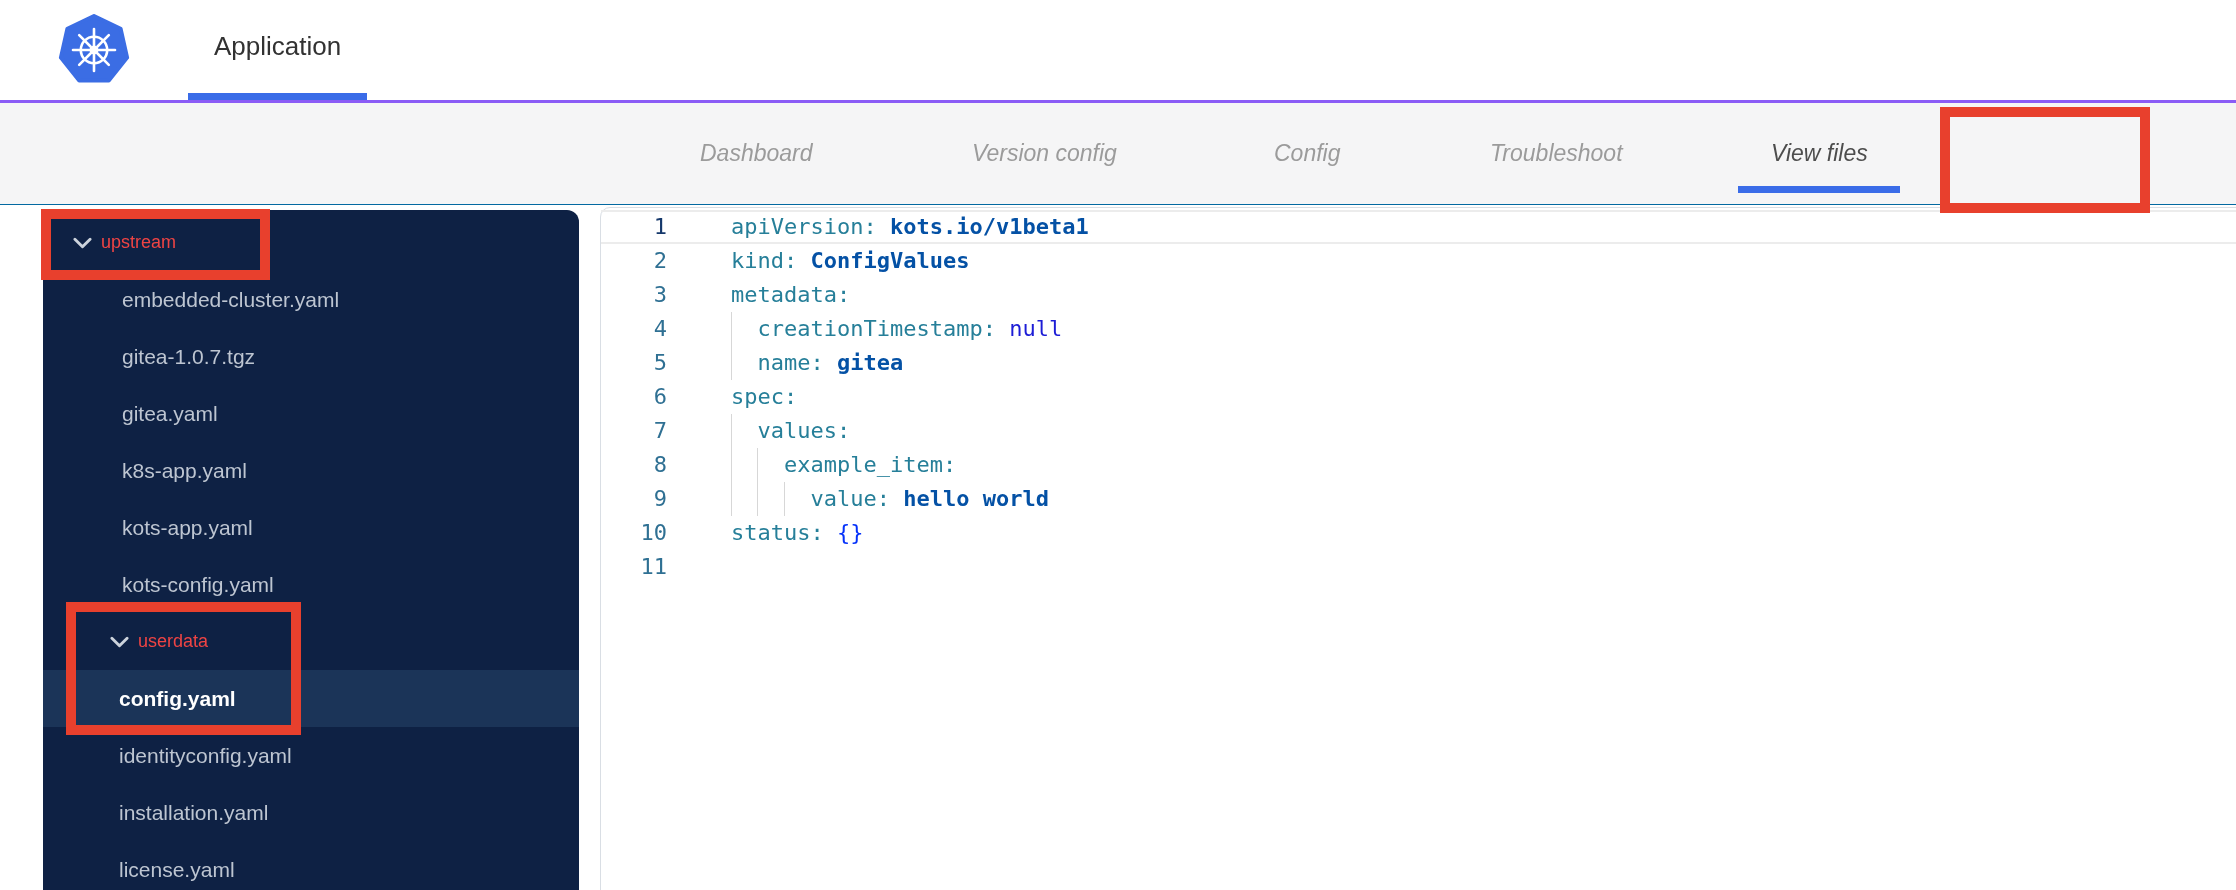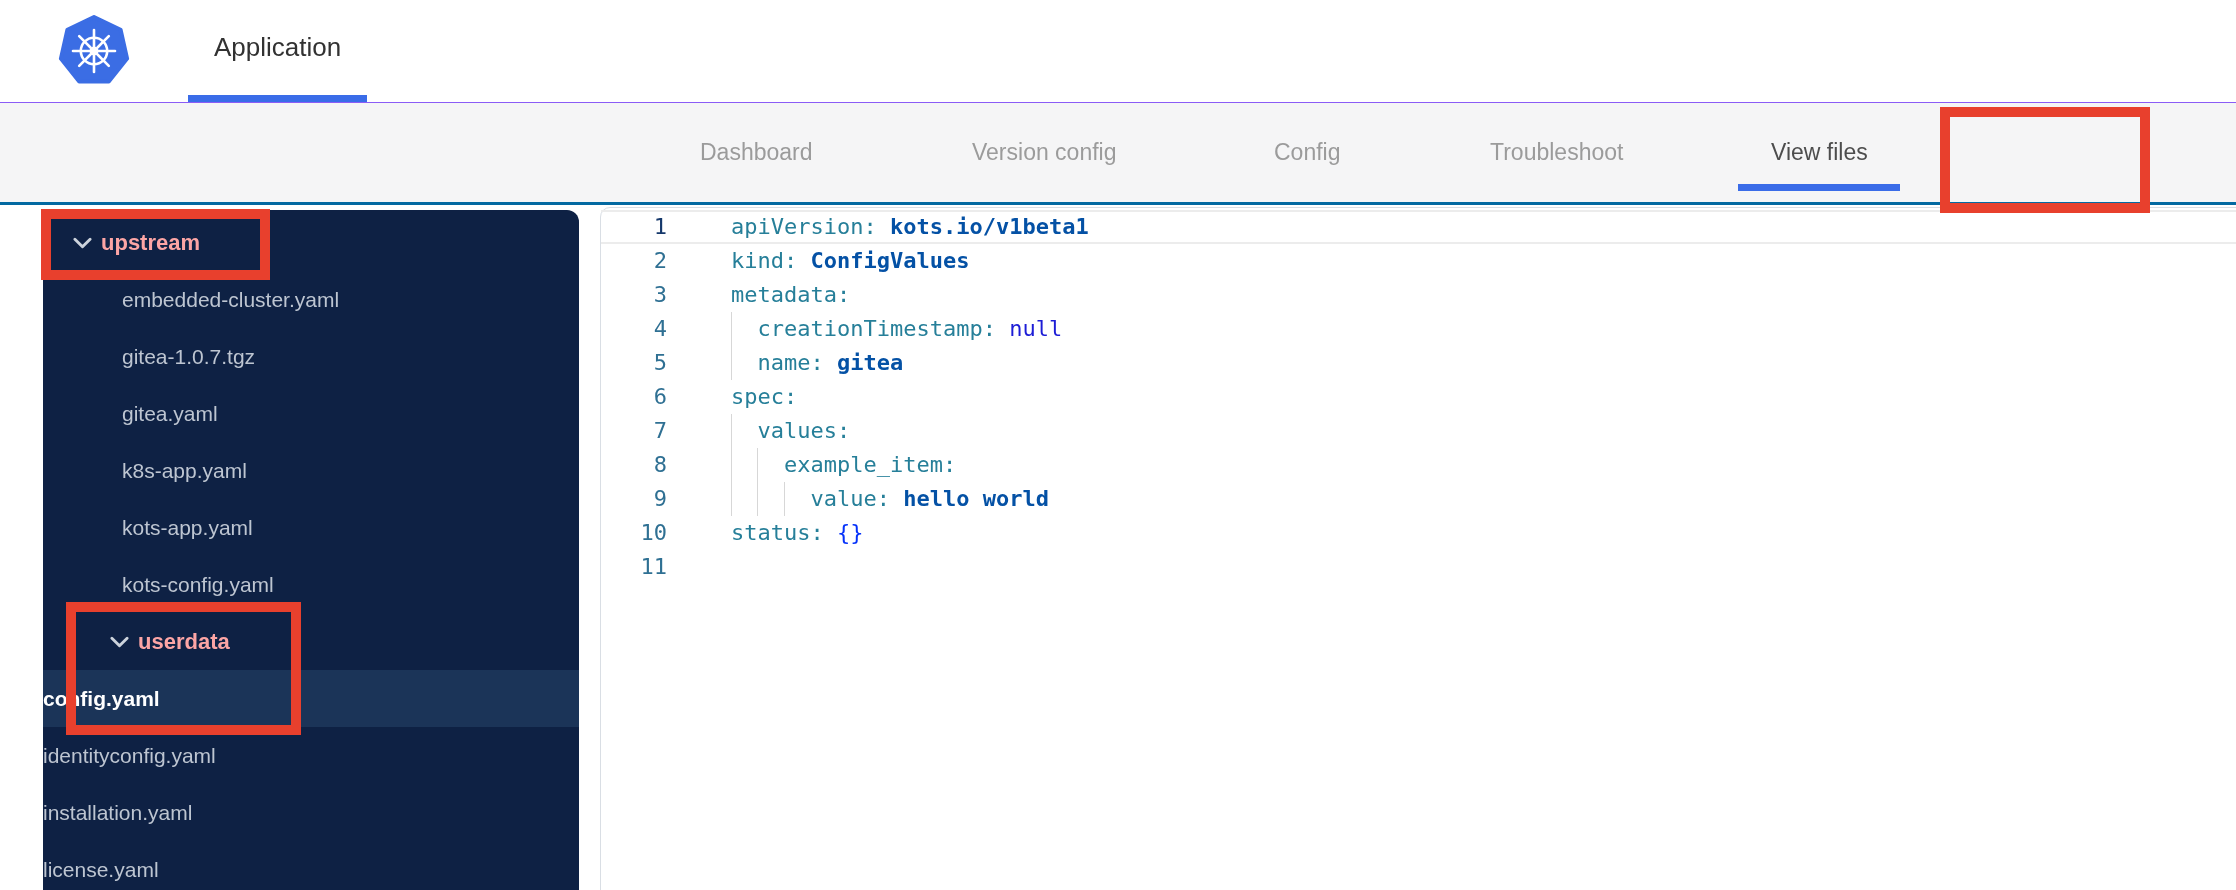--- a/index.html
+++ b/index.html
@@ -7,40 +7,41 @@
   body {
     width: 2236px; height: 890px; overflow: hidden;
     background: #ffffff;
     font-family: "Liberation Sans", sans-serif;
     position: relative;
   }
 
   
   .topnav {
     height: 103px; background: #ffffff;
-    border-bottom: 1px solid #8b5cf6;
+    border-bottom: 3px solid #8b5cf6;
     display: flex; align-items: stretch;
     position: relative;
   }
   .logo-wrap { width: 72px; margin-left: 58px; display: flex; align-items: center; }
   .app-tabs { display: flex; margin-left: 58px; }
   .app-tab {
     display: flex; align-items: center;
     padding: 0 26px; margin-right: 14px;
     font-size: 26px; color: #464646;
     border-bottom: 7px solid transparent;
     cursor: pointer;
   }
   .app-tab.active { color: #323232; border-bottom-color: var(--accent); }
 
   
   .subnav {
     position: relative; height: 102px;
     background: #f5f5f6;
-    border-bottom: 3px solid #0369a1;
+    border-bottom: 1px solid #0369a1;
+    font-style: italic;
   }
   .subnav-tab {
     position: absolute; top: 0; height: 100%;
     display: flex; align-items: center;
     font-size: 23px; color: #9b9b9b; cursor: pointer;
   }
   .subnav-tab:nth-of-type(1) { left: 700px; }
   .subnav-tab:nth-of-type(2) { left: 972px; }
   .subnav-tab:nth-of-type(3) { left: 1274px; }
   .subnav-tab:nth-of-type(4) { left: 1490px; }
@@ -57,26 +58,26 @@
 
   .filetree {
     position: absolute; left: 43px; top: 5px;
     width: 536px; height: 680px;
     background: var(--sidebar-bg);
     border-radius: 12px 12px 0 0;
     padding-top: 4px; overflow: hidden;
   }
   .tree-row { height: 57px; display: flex; align-items: center; cursor: pointer; }
   .tree-row .chev { display: flex; margin-right: 9px; flex: none; }
-  .tree-row.folder { font-weight: 700; color: #fca5a5; font-size: 22px; }
+  .tree-row.folder { font-weight: 400; color: #ef4444; font-size: 18px; }
   .tree-row.folder.lvl0 { padding-left: 30px; }
   .tree-row.folder.lvl1 { padding-left: 67px; }
   .tree-row.file { color: var(--file-text); font-size: 21px; }
   .tree-row.file.lvl1 { padding-left: 79px; }
-  .tree-row.file.lvl2 { }
+  .tree-row.file.lvl2 { padding-left: 76px; }
   .tree-row.selected { background: var(--sel-bg); color: #ffffff; font-weight: 700; }
 
   .editor {
     position: absolute; left: 600px; top: 2px;
     width: 1660px; height: 700px;
     background: #ffffff;
     border: 1px solid #d9dee4;
     border-radius: 10px 10px 0 0;
     padding-top: 2px;
     font-family: "DejaVu Sans Mono", monospace;

